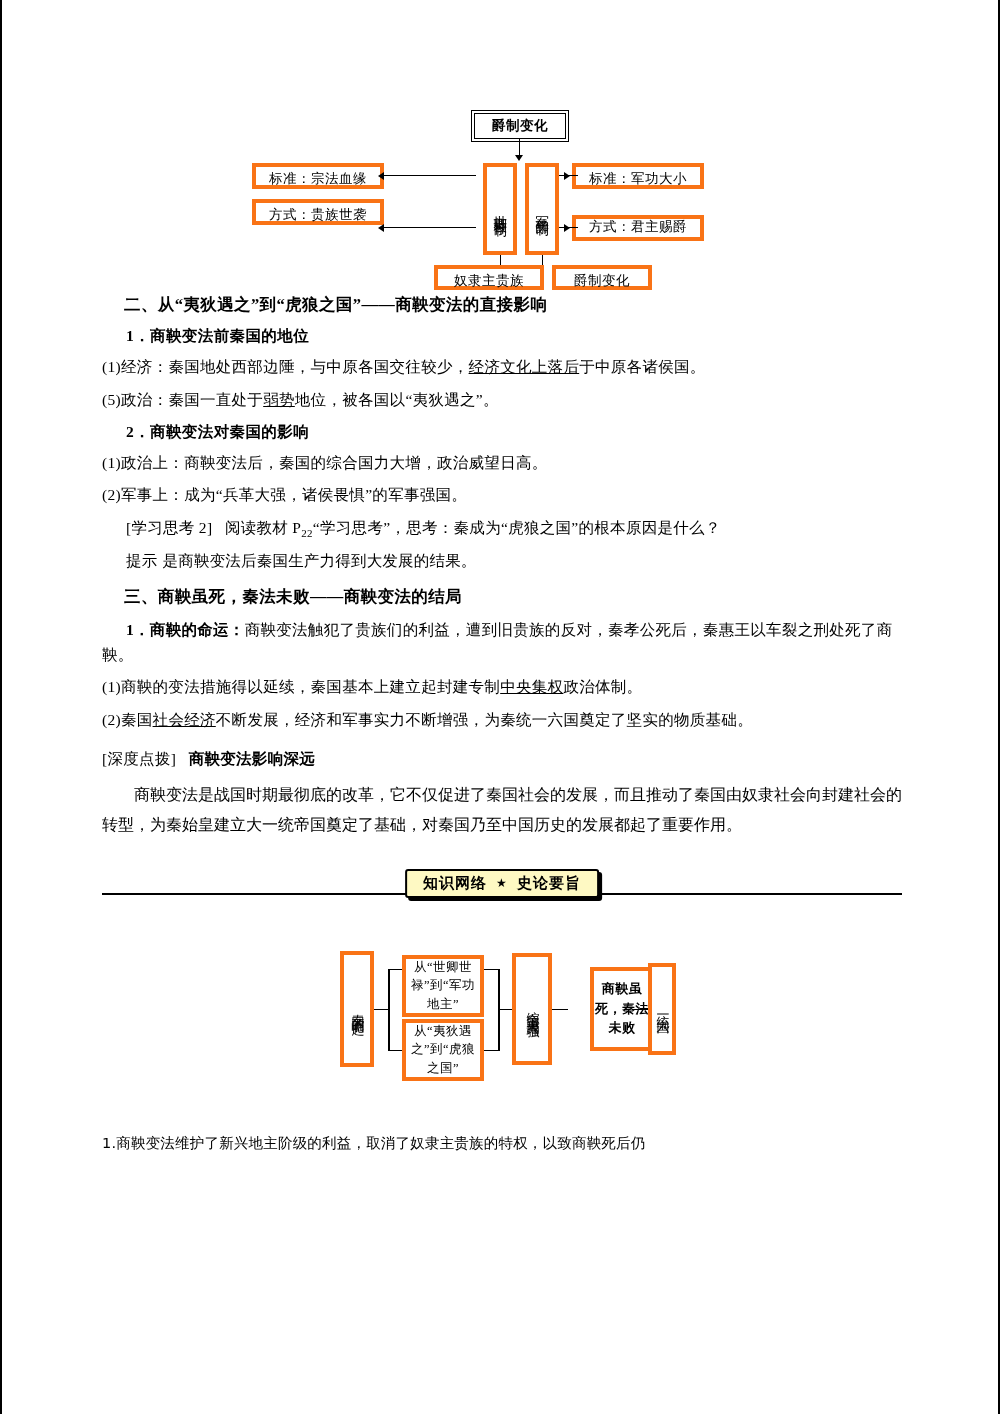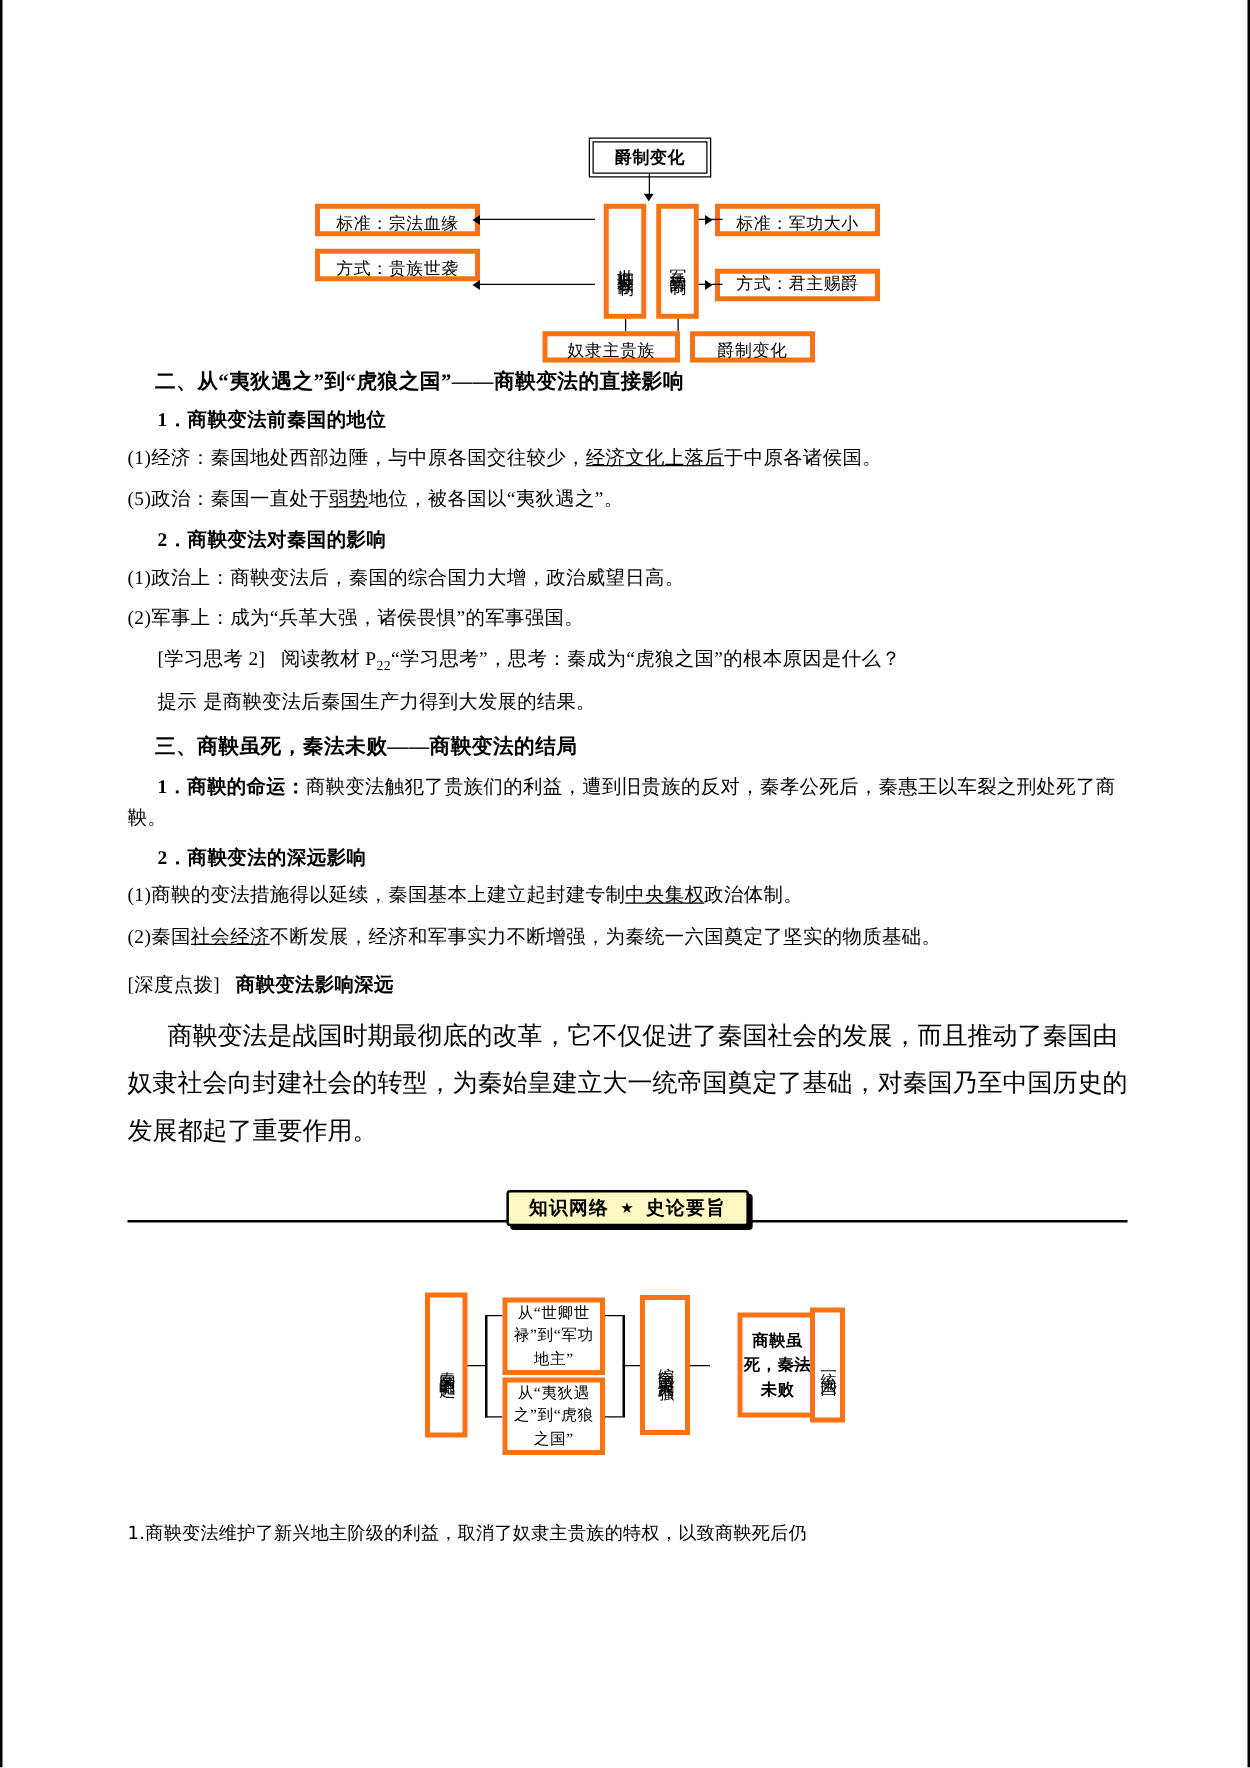--- a/index.html
+++ b/index.html
@@ -113,21 +113,21 @@
   .tip {
     font-size: 15.5px;
     margin: 8px 0 8px 24px;
     font-family: "DejaVu Sans", "Liberation Sans", sans-serif;
     letter-spacing: 0.2px;
   }
   .bold-body {
     font-weight: bold;
   }
   .deep-note {
-    font-size: 20px;
+    font-size: 16px;
     line-height: 1.9;
     margin: 6px 0;
     font-family: Liberation Serif, serif;
   }
 
   
   .banner-wrap {
     position: relative;
     height: 46px;
     margin-top: 22px;
@@ -231,21 +231,20 @@
     <span>[学习思考 2]</span>&nbsp;&nbsp;&nbsp;<span>阅读教材 P</span><span class="sub">22</span><span>“学习思考”，思考：秦成为“虎狼之国”的根本原因是什么？</span>
   </div>
   <div class="tip">
     <span>提示</span>&nbsp;<span>是商鞅变法后秦国生产力得到大发展的结果。</span>
   </div>
 
   <div class="h2">三、商鞅虽死，秦法未败——商鞅变法的结局</div>
   <div class="p" style="text-indent:24px;">
     <span class="bold-body">1．商鞅的命运：</span><span>商鞅变法触犯了贵族们的利益，遭到旧贵族的反对，秦孝公死后，秦惠王以车裂之刑处死了商鞅。</span>
   </div>
-  <div class="h3">2．商鞅变法的深远影响</div>
   <div class="p">
     <span>(1)商鞅的变法措施得以延续，秦国基本上建立起封建专制</span><span class="u">中央集权</span><span>政治体制。</span>
   </div>
   <div class="p">
     <span>(2)秦国</span><span class="u">社会经济</span><span>不断发展，经济和军事实力不断增强，为秦统一六国奠定了坚实的物质基础。</span>
   </div>
   <div class="p" style="margin-top:14px;">
     <span>[深度点拨]</span>&nbsp;&nbsp;&nbsp;<span class="bold-body">商鞅变法影响深远</span>
   </div>
   <div class="deep-note" style="text-indent:32px;">商鞅变法是战国时期最彻底的改革，它不仅促进了秦国社会的发展，而且推动了秦国由奴隶社会向封建社会的转型，为秦始皇建立大一统帝国奠定了基础，对秦国乃至中国历史的发展都起了重要作用。</div>

